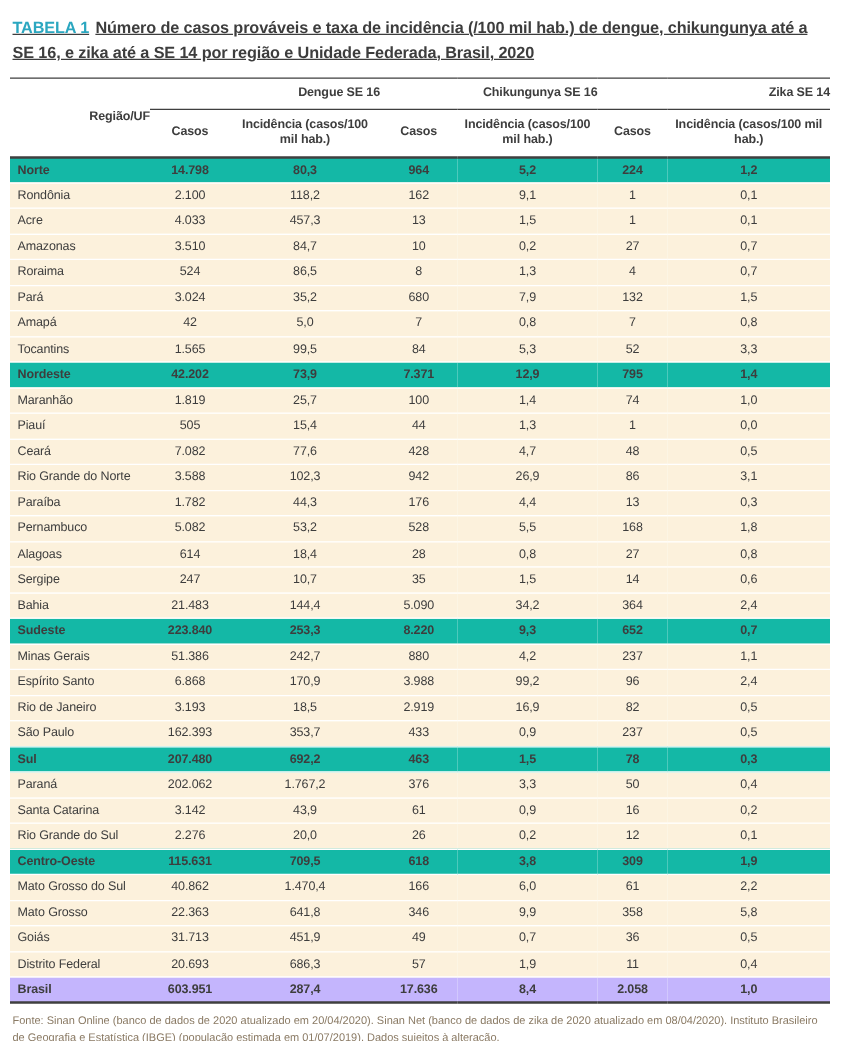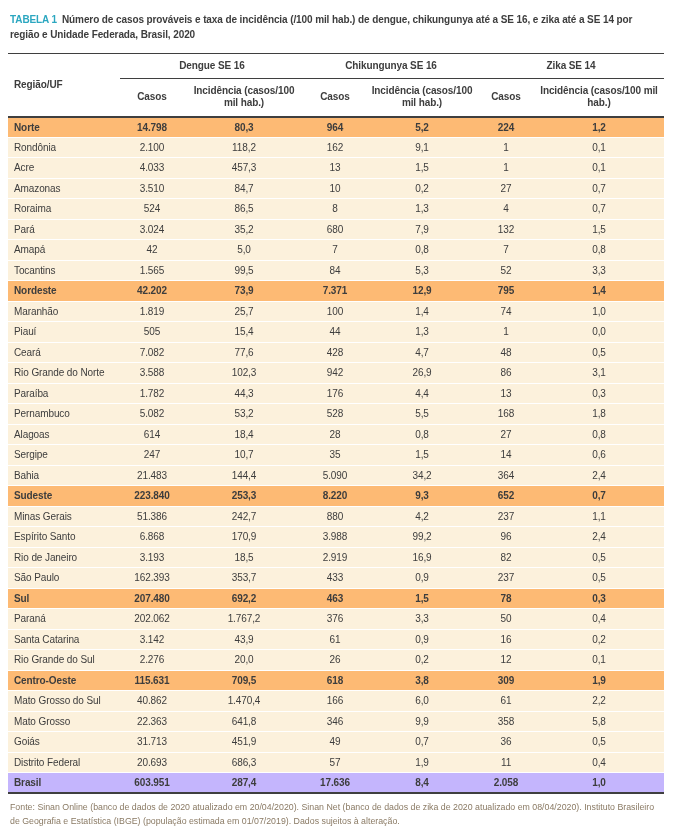--- a/index.html
+++ b/index.html
@@ -7,29 +7,29 @@
   body {
     width:673px; height:833px;
     font-family:"Liberation Sans", sans-serif;
     color:#3d3d3d;
     position:relative;
   }
   .page { padding:10px 9px 0 8px; }
 
   
   .title {
-    font-size:10px; font-weight:bold; line-height:1.5;
+    font-size:13px; font-weight:bold; line-height:1.5;
     letter-spacing:-0.1px; color:#3d3d3d;
-    margin:2px 2px 11px 2px; max-width:640px;
+    margin:2px 2px 11px 2px; max-width:640px;text-decoration:underline;
   }
   .title .tag { color:#2ba7c0; padding-right:5px; }
 
   
   table { width:656px; border-collapse:collapse; table-layout:fixed; }
-  thead tr.group-row th { border-top:1.5px solid #3f3f3f; }
+  thead tr.group-row th { border-top:1.5px solid #3f3f3f;text-align:right; }
   thead { border-bottom:2px solid #3f3f3f; }
   thead th {
     font-size:10px; font-weight:bold; color:#3d3d3d;
     text-align:center; vertical-align:middle; letter-spacing:-0.1px;
     background:#ffffff; line-height:1.25;
   }
   th.corner {
     text-align:left; padding-left:6px; vertical-align:middle;
     border-top:1.5px solid #3f3f3f;
     margin-top:40px;
@@ -38,21 +38,21 @@
   .sub-row th { height:38px; padding:2px 3px; }
 
   tbody td {
     font-size:10px; height:20.5px; padding:1px 4px;
     text-align:center; vertical-align:middle;
     border-top:1px solid #ffffff; letter-spacing:-0.1px;
     line-height:1.1;
   }
   tbody td.cell-label { text-align:left; padding-left:6px; }
   tr.row-state  td { background:#fcf1dc; font-weight:normal; }
-  tr.row-region td { background:#fdba74; font-weight:bold; }
+  tr.row-region td { background:#14b8a6; font-weight:bold; }
   tr.row-total  td { background:#c4b5fd; font-weight:bold; }
   tr.row-total  td { border-bottom:2.5px solid #3f3f3f; }
 
   
   .footer {
     margin:7px 2px 0 2px; max-width:650px;
     font-size:8.8px; line-height:1.55; color:#8a7a64; letter-spacing:0;
   }
 </style>
 </head>

